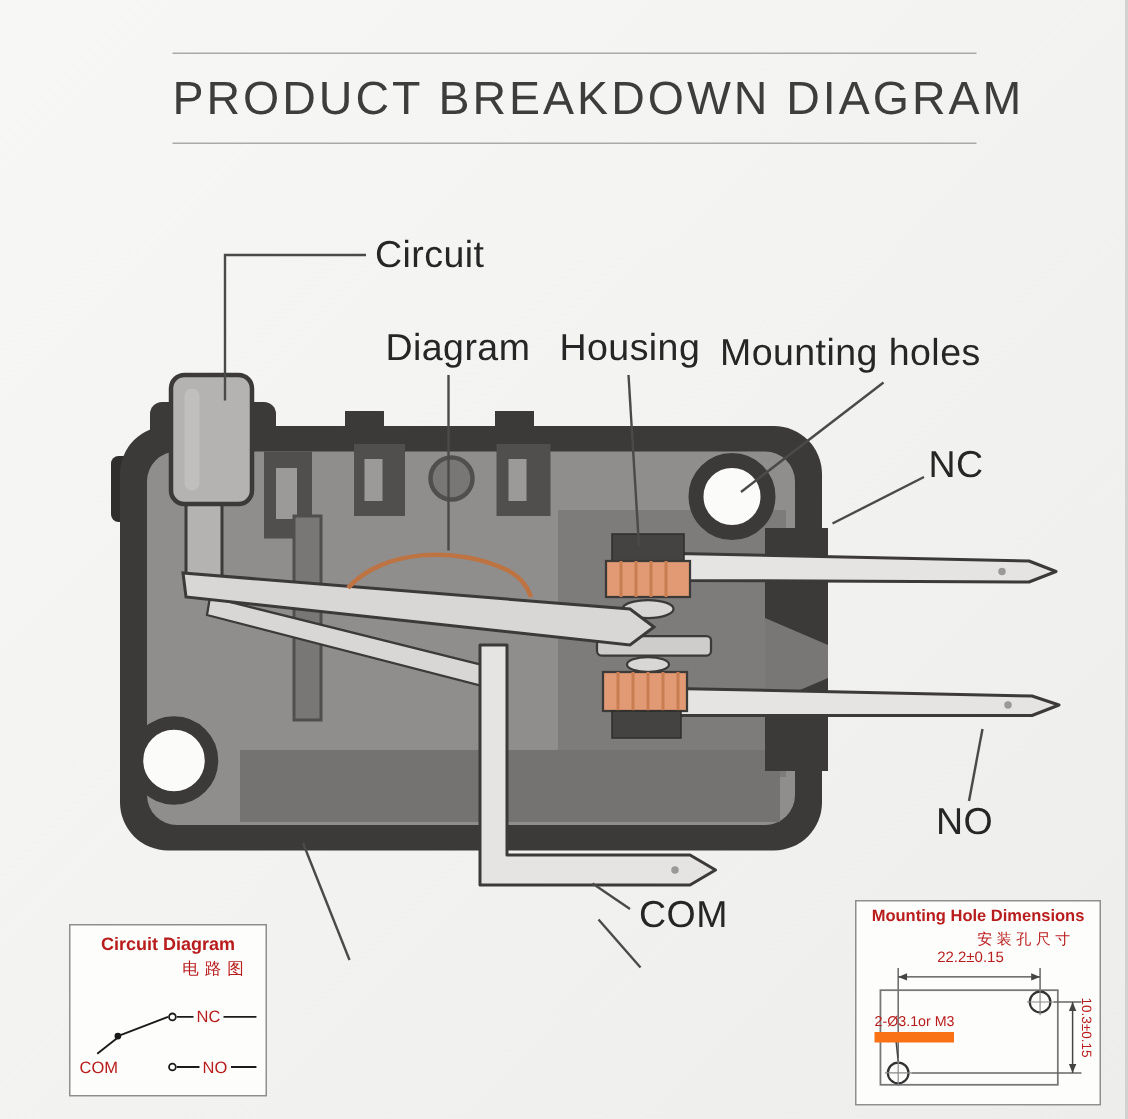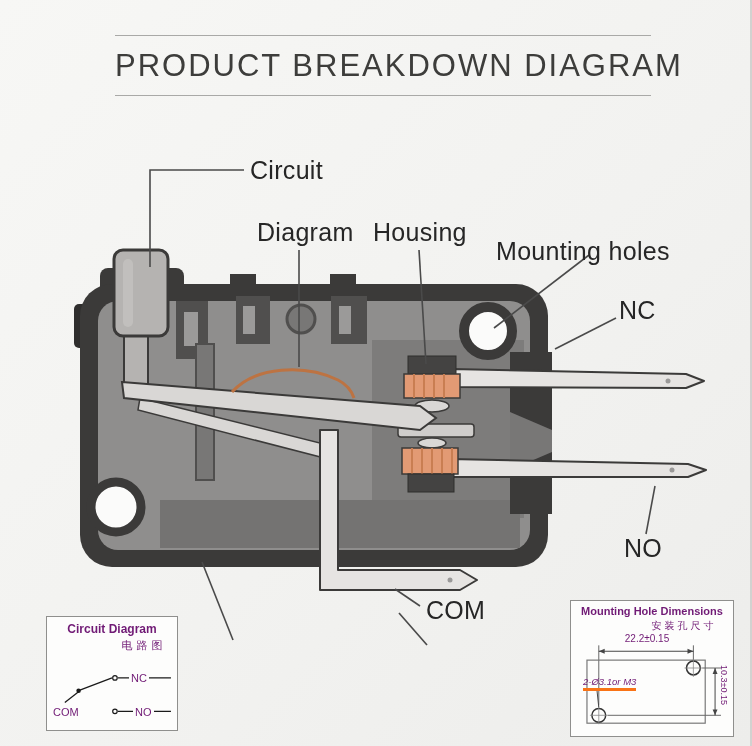--- a/index.html
+++ b/index.html
@@ -19,33 +19,33 @@
     font-size:31px;font-weight:400;letter-spacing:2px;color:#3d3d3b;
     font-family:"Liberation Sans", sans-serif;white-space:nowrap;
   }
   .diagram-svg{position:absolute;left:0;top:0;width:752px;height:746px;}
   .part-label{
     position:absolute;font-size:25px;color:#262626;font-weight:400;
     white-space:nowrap;letter-spacing:0.3px;
   }
   .info-box{
     position:absolute;background:#fdfdfc;border:1px solid #8f8f8d;
-    box-sizing:border-box;color:#701a75;
+    box-sizing:border-box;color:#b91c1c;
   }
   .circuit-box{left:46px;top:616px;width:132px;height:115px;}
   .mounting-box{left:570px;top:600px;width:164px;height:137px;}
   .box-title{position:absolute;left:0;top:5px;width:100%;text-align:center;font-weight:700;font-size:12px;}
   .mounting-box .box-title{font-size:11px;top:4px;}
   .box-subtitle{position:absolute;left:0;top:21px;width:100%;text-align:center;font-size:11px;letter-spacing:4px;padding-left:32px;}
   .mounting-box .box-subtitle{top:18px;font-size:10px;letter-spacing:3px;}
   .box-svg{position:absolute;left:0;top:0;width:100%;height:100%;}
   .cb-label{position:absolute;font-size:11px;background:#fdfdfc;padding:0 2px;}
   .dim-label{position:absolute;font-size:10px;white-space:nowrap;}
   .dim-horiz{left:26px;top:32px;width:100px;text-align:center;}
-  .hole-spec{left:12px;top:75px;font-size:9.5px;border-bottom:3px solid #f97316;padding-bottom:1px;font-style:italic;}
+  .hole-spec{left:12px;top:75px;font-size:9.5px;border-bottom:7px solid #f97316;padding-bottom:1px;}
   .dim-vert{left:158px;top:64px;font-size:9px;transform:rotate(90deg);transform-origin:0 0;}
 </style>
 </head>
 <body>
 
 <div class="page">
 
   <div class="title-block">
     <div class="rule"></div>
     <h1>PRODUCT BREAKDOWN DIAGRAM</h1>
@@ -138,21 +138,21 @@
       <path d="M646,534 L655,486"></path>
       <path d="M420,606 L395,589"></path>
       <path d="M233,640 L202,562"></path>
       <path d="M427,645 L399,613"></path>
     </g>
   </svg>
 
   <div class="part-label" style="left:250px;top:156px;">Circuit</div>
   <div class="part-label" style="left:257px;top:218px;">Diagram</div>
   <div class="part-label" style="left:373px;top:218px;">Housing</div>
-  <div class="part-label" style="left:496px;top:221px;margin-top:16px;">Mounting holes</div>
+  <div class="part-label" style="left:480px;top:221px;">Mounting holes</div>
   <div class="part-label" style="left:619px;top:296px;">NC</div>
   <div class="part-label" style="left:624px;top:534px;">NO</div>
   <div class="part-label" style="left:426px;top:596px;">COM</div>
 
   <div class="info-box circuit-box">
     <div class="box-title">Circuit Diagram</div>
     <div class="box-subtitle">电路图</div>
     <svg class="box-svg" viewBox="0 0 132 115" xmlns="http://www.w3.org/2000/svg">
       <line x1="18" y1="87" x2="32" y2="76" stroke="#1a1a1a" stroke-width="1.3"></line>
       <circle cx="32" cy="75" r="2.3" fill="#1a1a1a"></circle>

